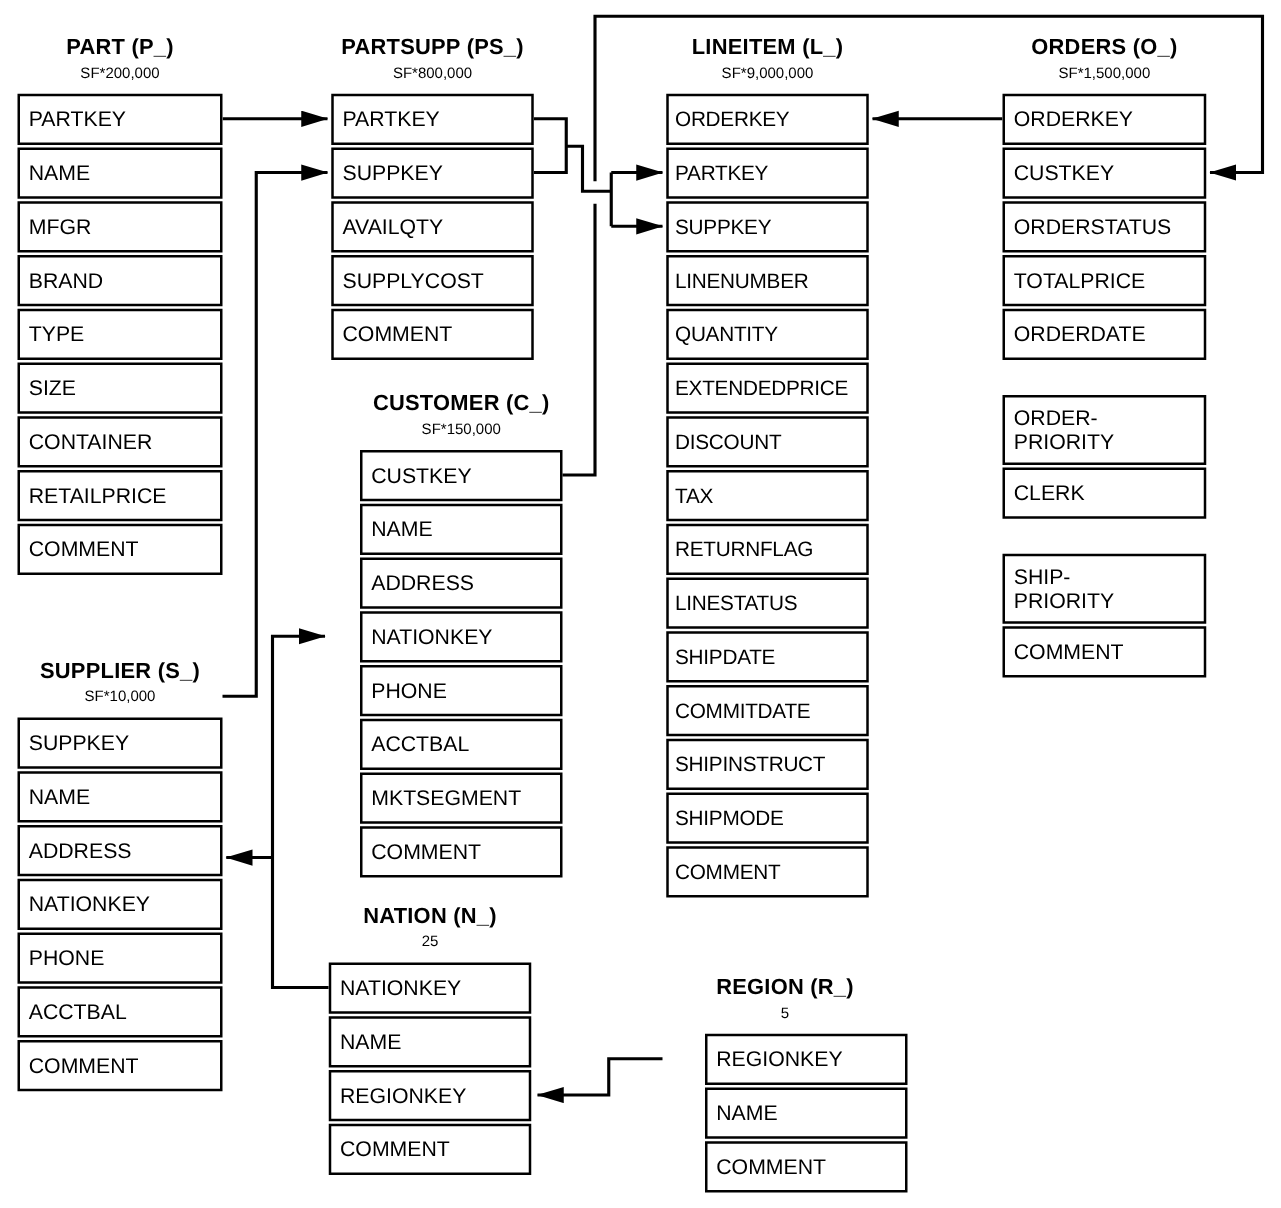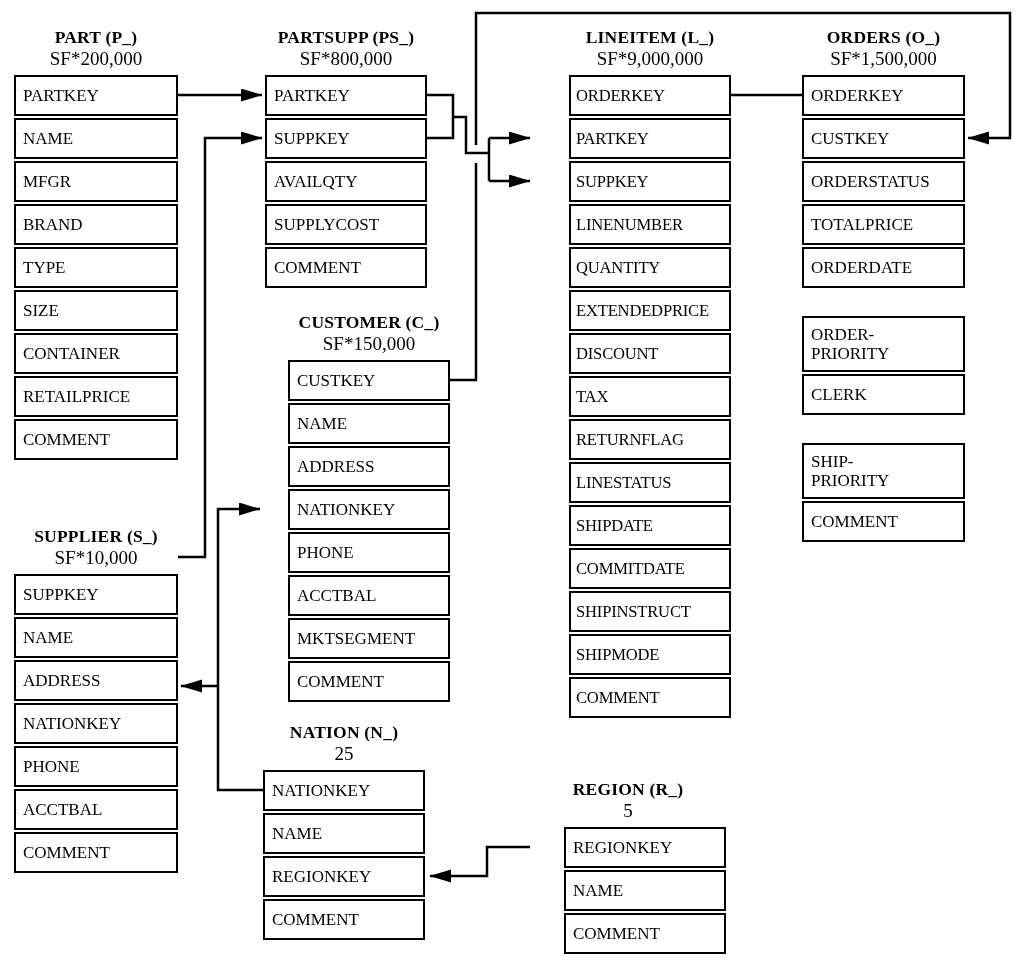--- a/index.html
+++ b/index.html
@@ -1,63 +1,63 @@
 <!DOCTYPE html>
 <html><head>
 <meta charset="utf-8">
 <style>
   html, body { margin: 0; padding: 0; background: #ffffff; }
   .canvas {
     position: relative;
     width: 1025px;
     height: 966px;
     background: #ffffff;
-    font-family: Liberation Serif, serif;
+    font-family: Liberation Sans, sans-serif;
     color: #000000;
     overflow: hidden;
   }
   svg.connectors {
     position: absolute;
     left: 0; top: 0;
     width: 1025px; height: 966px;
     z-index: 1;
   }
   .tbl { position: absolute; z-index: 2; }
   .tbl-head {
     position: absolute;
     left: 50%;
     bottom: 100%;
     transform: translateX(-50%);
     padding-bottom: 6px;
     text-align: center;
     white-space: nowrap;
   }
   .tbl-head .name  { font-weight: bold; font-size: 17.5px; line-height: 21px; letter-spacing: 0.2px; }
-  .tbl-head .card  { font-size: 19px; line-height: 21px; }
+  .tbl-head .card  { font-size: 12px; line-height: 21px; }
   .rows { width: 100%; }
   .row {
     box-sizing: border-box;
     height: 41px;
     border: 2px solid #000000;
     background: #ffffff;
     margin-top: 2px;
     display: flex;
     align-items: center;
     padding-left: 7px;
     font-size: 17px;
     line-height: 19px;
     white-space: pre-line;
     overflow: hidden;
   }
   .row:first-child { margin-top: 0; }
   .row.tall { height: 56px; margin-top: 28px; }
   
   .t-part     { left: 14px;  top: 75px;  width: 164px; }
   .t-partsupp { left: 265px; top: 75px;  width: 162px; }
-  .t-lineitem { left: 533px; top: 75px;  width: 162px; margin-left: 36px; }
+  .t-lineitem { left: 533px; top: 75px;  width: 162px; }
   .t-orders   { left: 802px; top: 75px;  width: 163px; }
   .t-customer { left: 263px; top: 360px; width: 162px; margin-left: 25px; }
   .t-supplier { left: 14px;  top: 537px; width: 164px; margin-top: 37px; }
   .t-nation   { left: 263px; top: 770px; width: 162px; }
   .t-region   { left: 530px; top: 827px; width: 162px; padding-left: 34px; }
   .tight .row { font-size: 16.6px; padding-left: 5px; letter-spacing: -0.2px; }
 </style>
 </head>
 <body>
 

